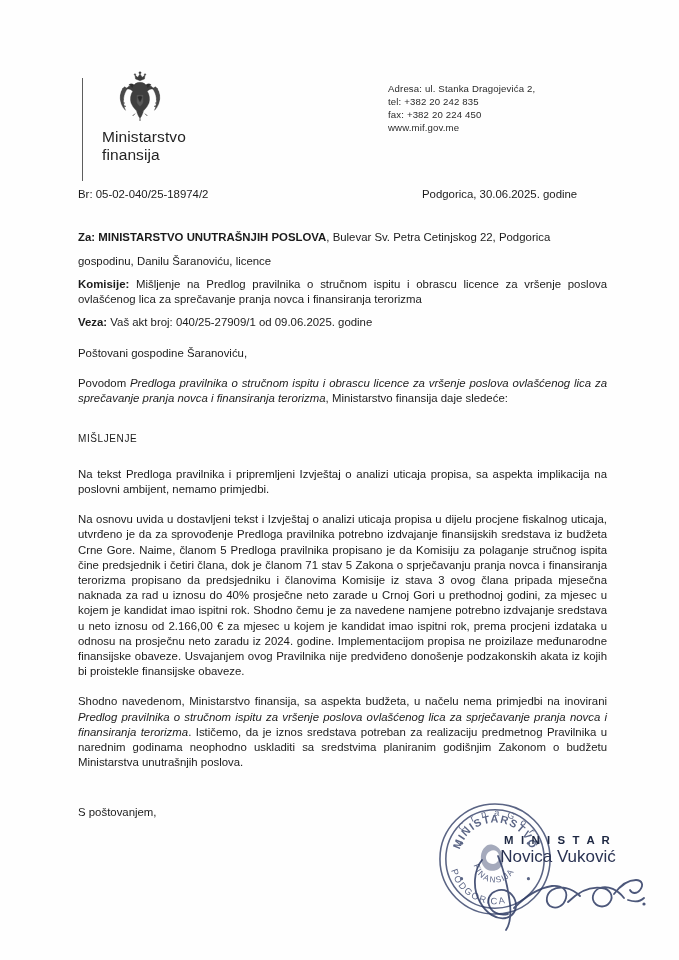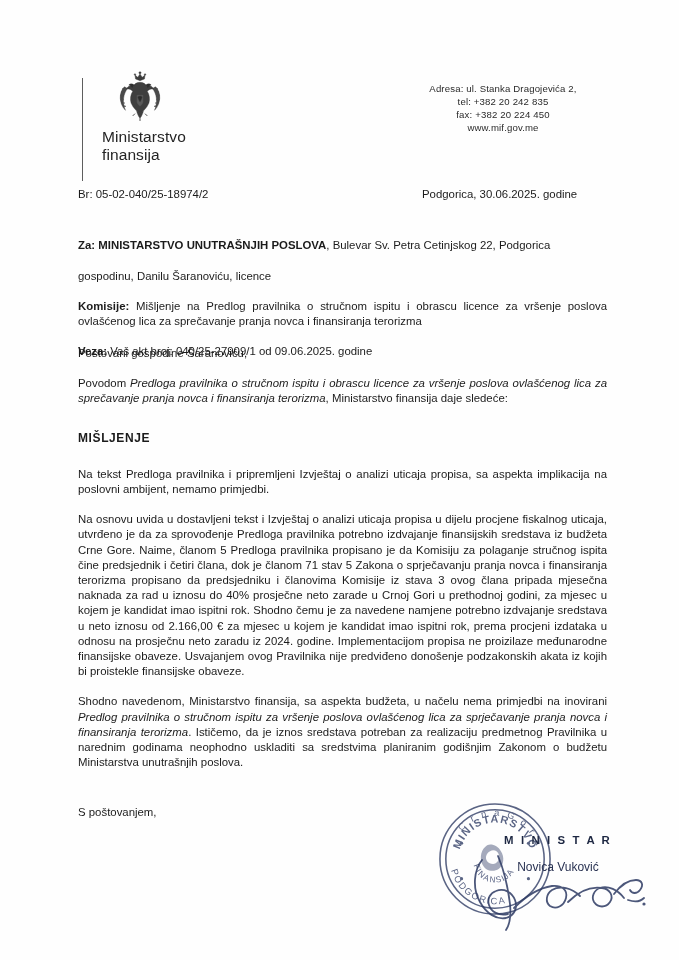--- a/index.html
+++ b/index.html
@@ -58,21 +58,21 @@
     color: #242424;
     letter-spacing: 0.1px;
   }
   .lh-name span { display: block; }
 
   .lh-right {
     position: absolute;
     right: 0;
     top: 12px;
     width: 230px;
-    text-align: center;
+    text-align: left;
     font-size: 9.6px;
     line-height: 13.1px;
     color: #2a2a2a;
     letter-spacing: 0.15px;
   }
   .lh-right div { white-space: nowrap; }
 
   
   .refrow {
     position: absolute;
@@ -97,21 +97,21 @@
   
   .addrblock {
     position: absolute;
     left: 78px;
     top: 222px;
     width: 529px;
     font-size: 11.4px;
     line-height: 14.6px;
   }
   .addrblock p {
-    margin: 16px 0 9px 0;
+    margin: 8px 0 9px 0;
     text-align: justify;
     text-justify: inter-word;
   }
   .addrblock p:last-child { margin-bottom: 0; }
   .lbl { font-weight: bold; }
   .caps { font-weight: bold; }
 
   
   .body {
     position: absolute;
@@ -121,24 +121,24 @@
     font-size: 11.4px;
     line-height: 15.2px;
   }
   .body p {
     margin: 0 0 15px 0;
     text-align: justify;
     text-justify: inter-word;
   }
   .heading {
     text-align: center;
-    font-weight: bold;
+    font-weight: normal;
     letter-spacing: 0.6px;
     margin: 24px 0 21px 0 !important;
-    font-size: 12px;
+    font-size: 10px;
   }
   .it { font-style: italic; }
 
   .closing {
     position: absolute;
     left: 78px;
     top: 806px;
     font-size: 11.4px;
   }
 
@@ -158,22 +158,22 @@
     text-align: center;
     color: #26304d;
   }
   .sig-title {
     font-size: 11.4px;
     font-weight: bold;
     letter-spacing: 2.1px;
     color: #1d2742;
   }
   .sig-name {
-    font-size: 12px;
-    margin-top: 14px;
+    font-size: 17px;
+    margin-top: 1px;
     color: #2a3353;
   }
   .stamp {
     position: absolute;
     left: 8px;
     top: 4px;
     width: 118px;
     height: 118px;
     opacity: 0.78;
   }

